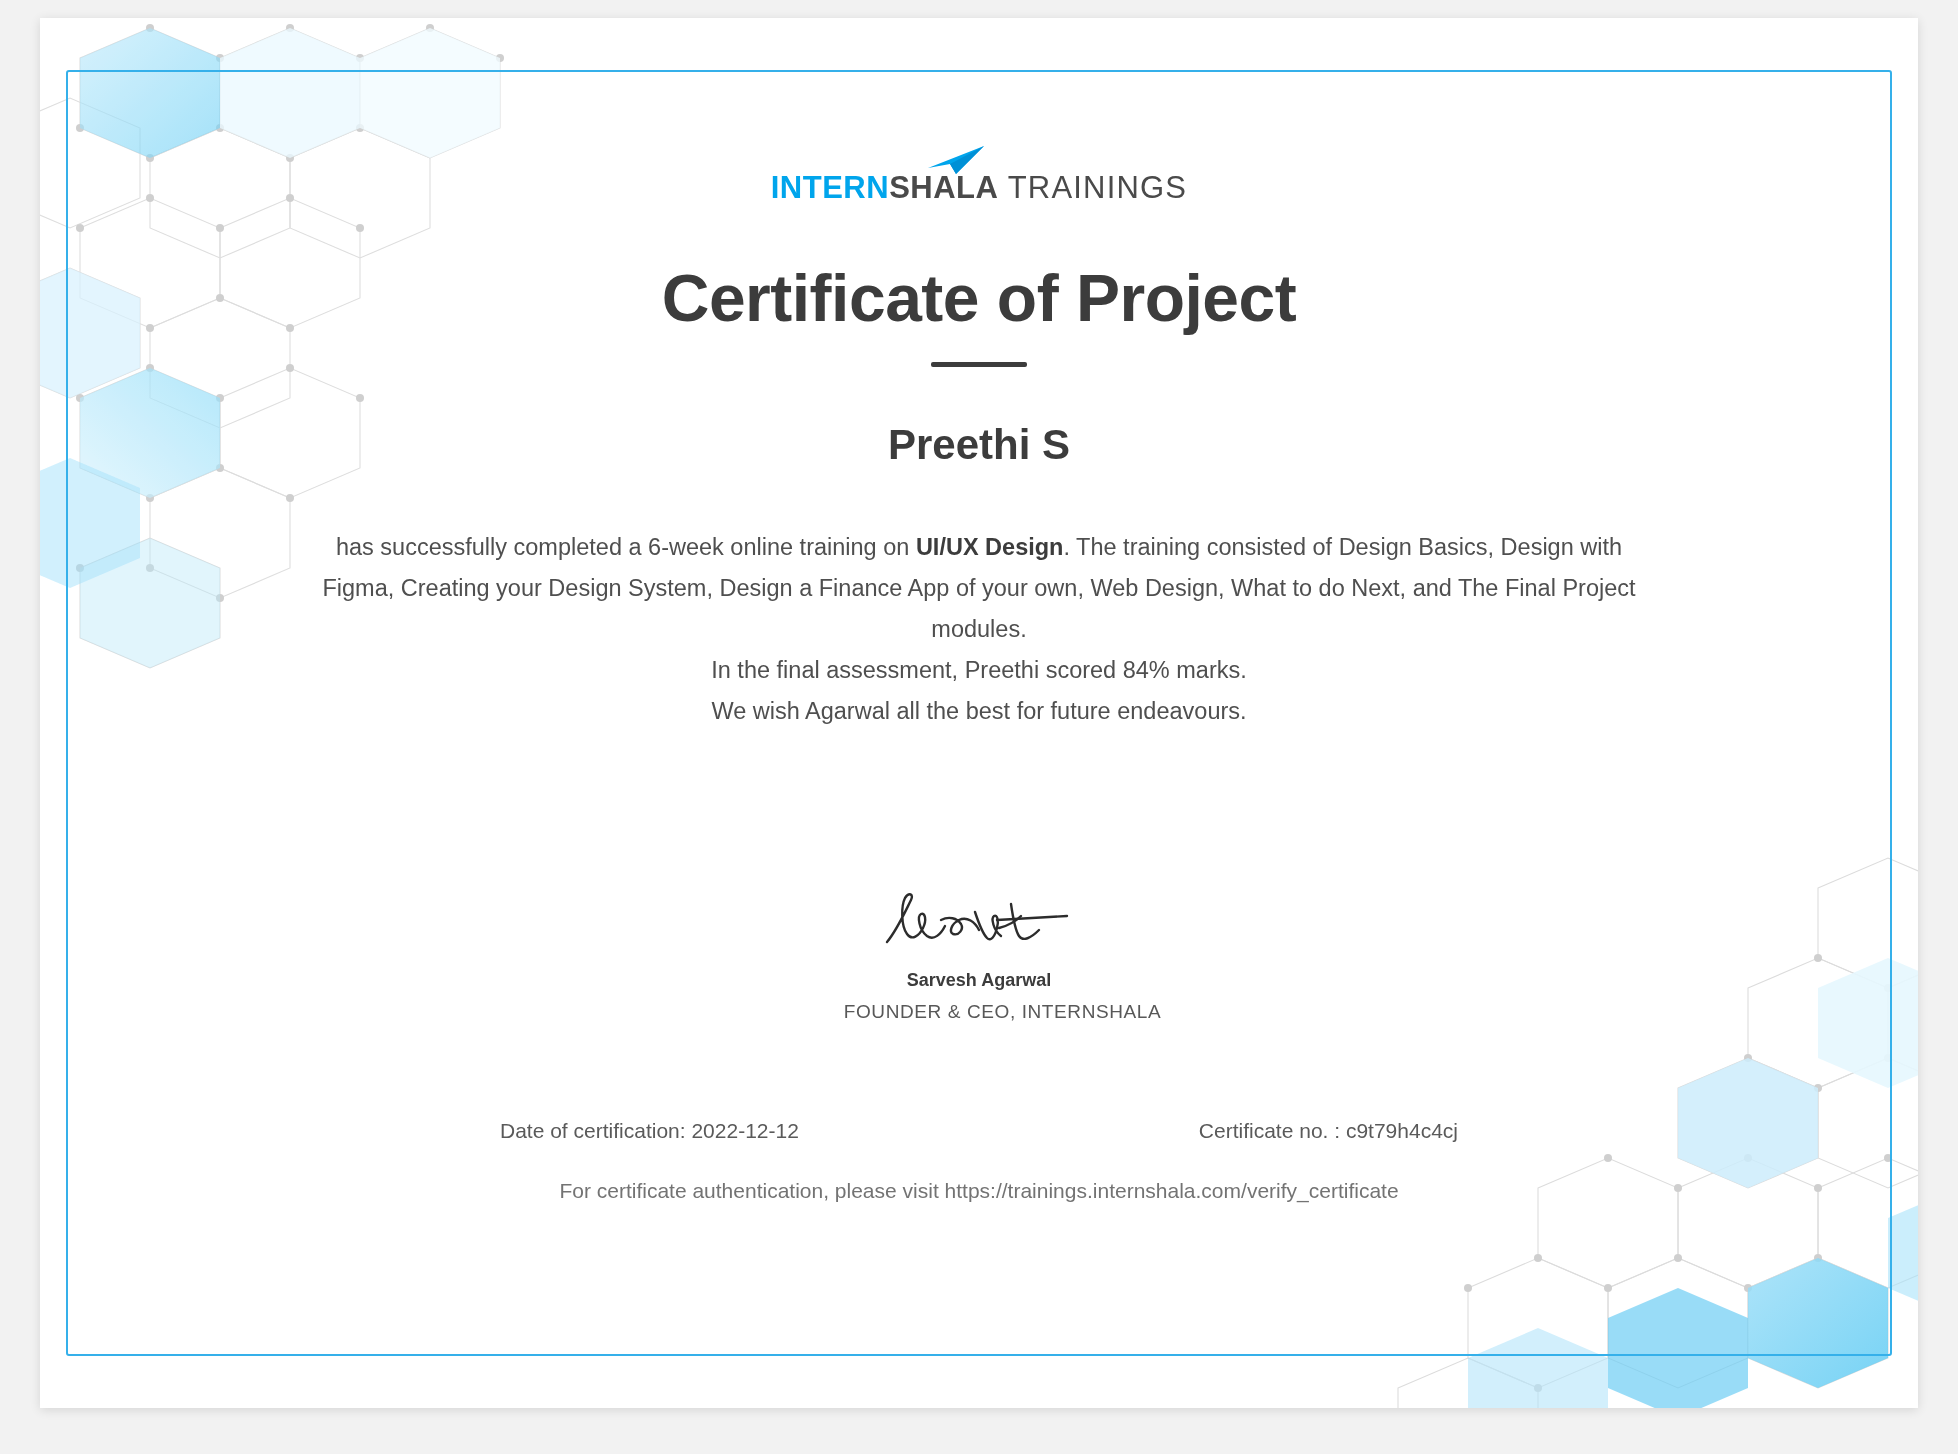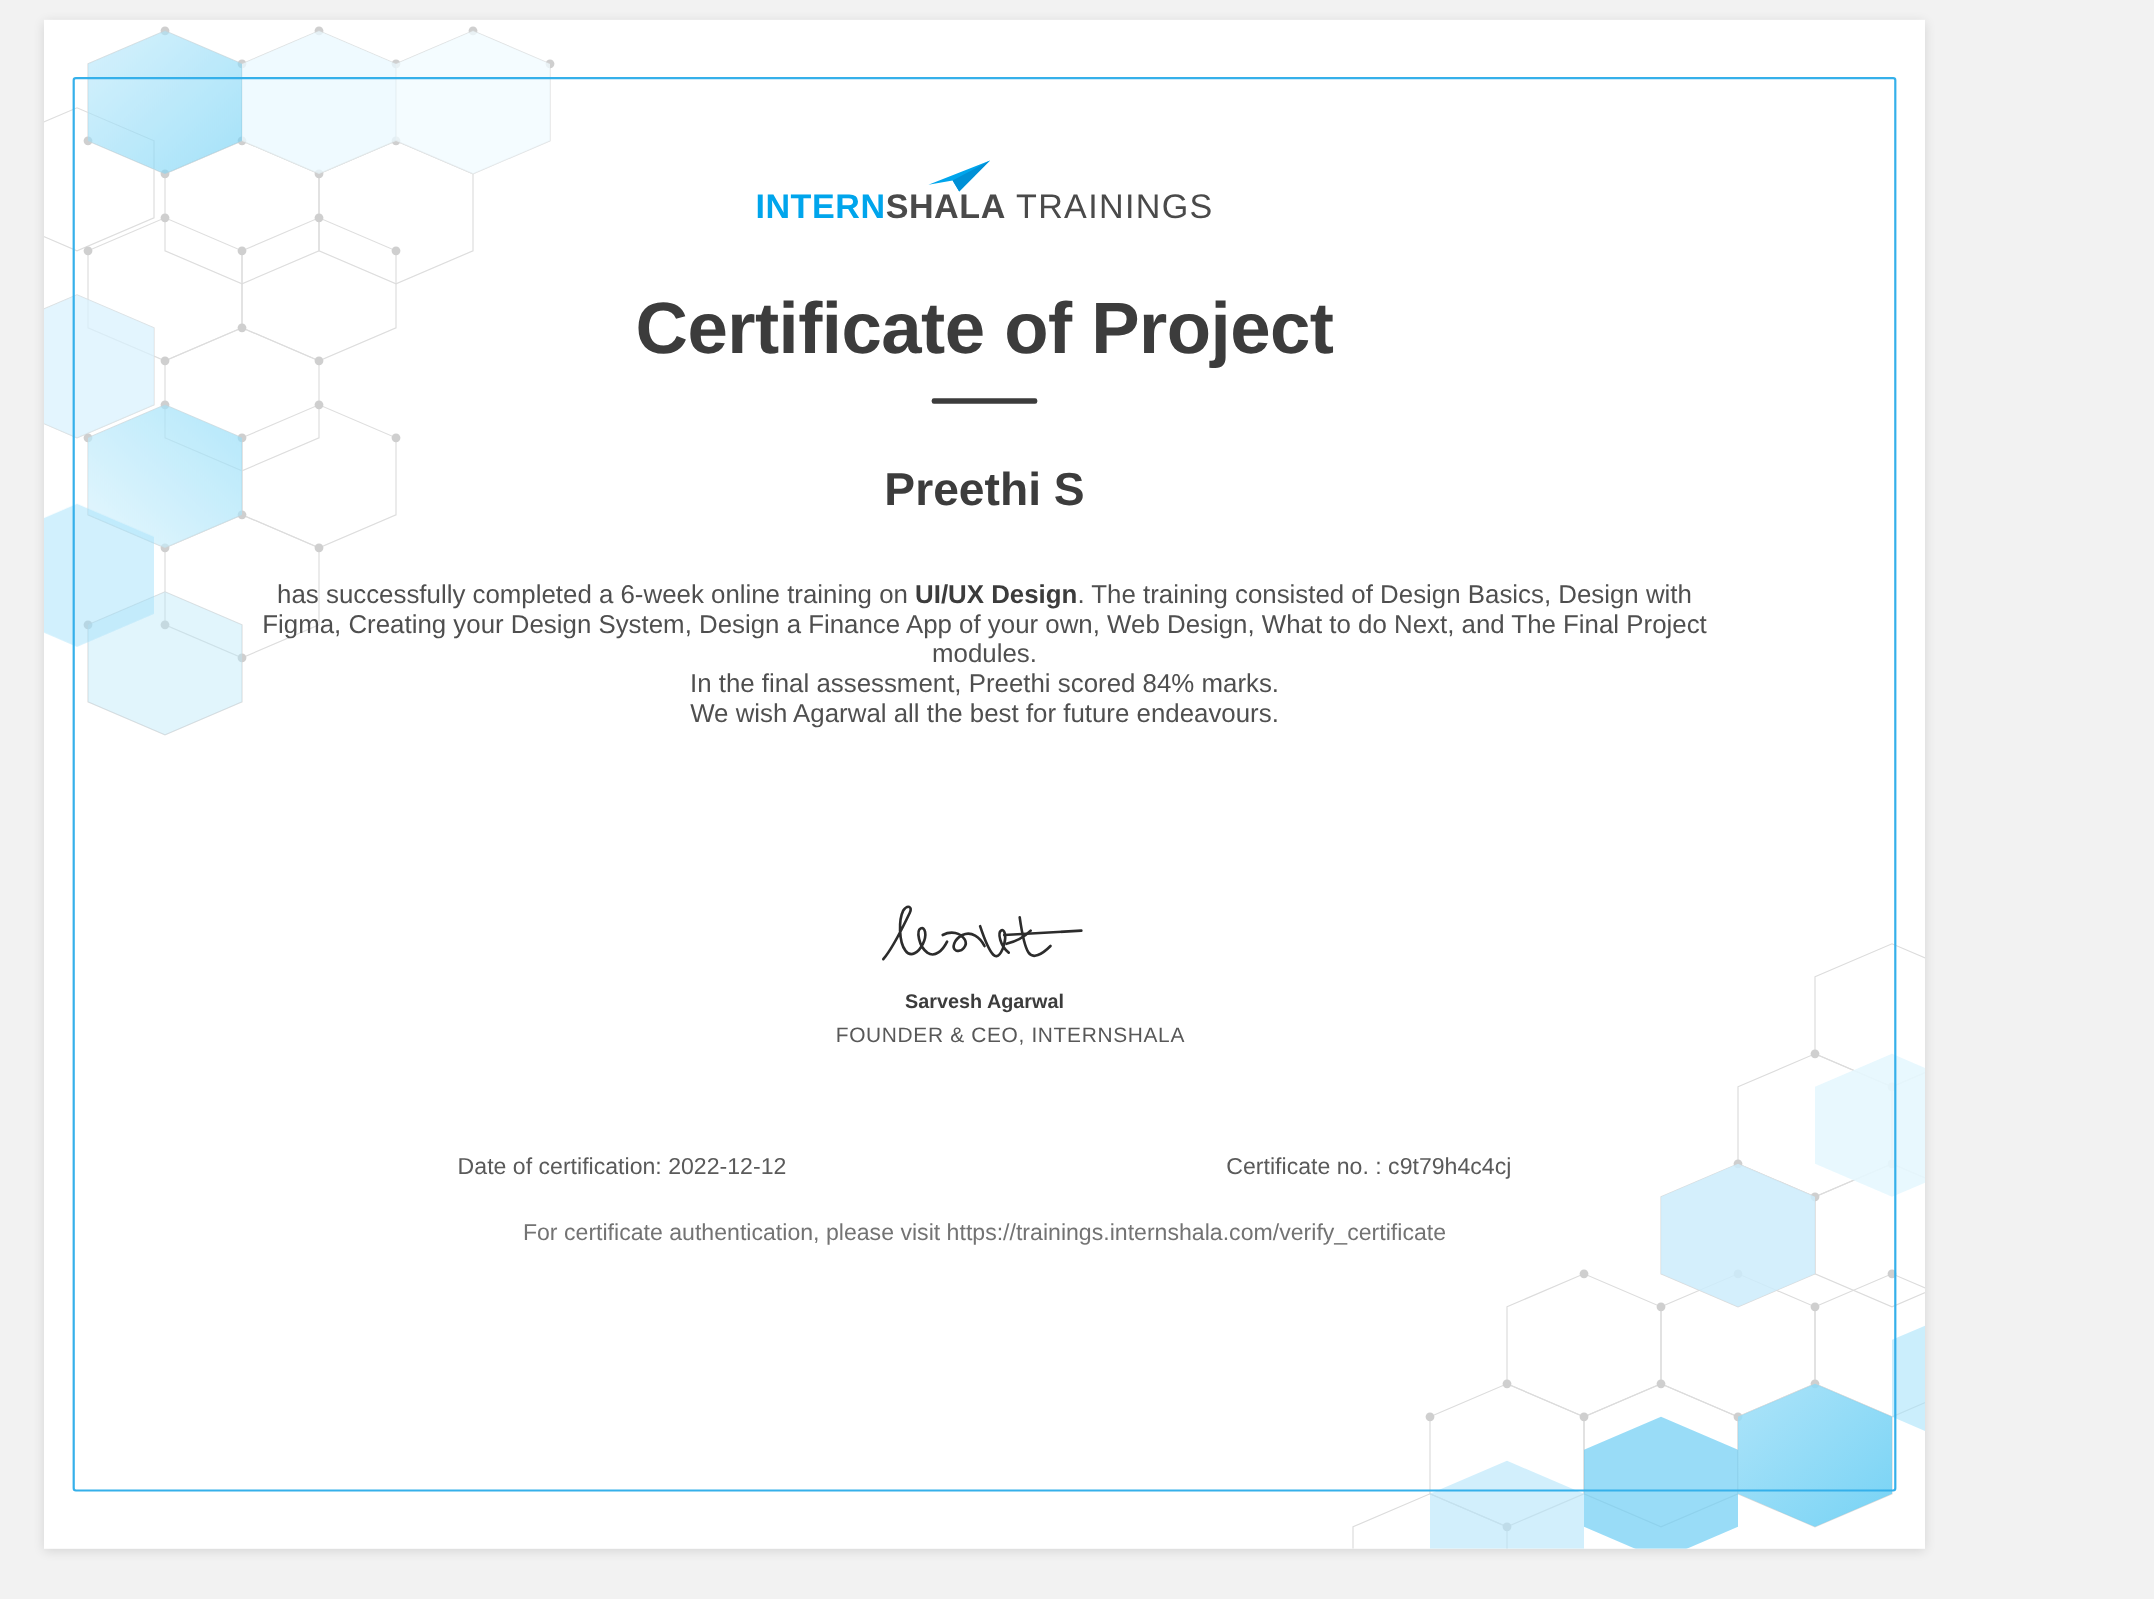--- a/index.html
+++ b/index.html
@@ -19,21 +19,21 @@
     width: 1958px;
     height: 1454px;
     background: #f2f2f2;
     box-sizing: border-box;
   }
 
   .certificate {
     position: absolute;
     left: 40px;
     top: 18px;
-    width: 1710px;
+    width: 1878px;
     height: 1390px;
     background: #ffffff;
     box-shadow: 0 2px 10px rgba(0,0,0,0.12);
     overflow: hidden;
   }
 
   .inner-border {
     position: absolute;
     left: 26px;
     top: 52px;
@@ -109,21 +109,21 @@
     margin-top: 54px;
     font-size: 42px;
     font-weight: bold;
     color: #3c3c3c;
   }
 
   .body-text {
     margin: 58px auto 0 auto;
     width: 1340px;
     font-size: 23.5px;
-    line-height: 27px;
+    line-height: 41px;
     color: #4f4f4f;
   }
   .body-text b { color: #3c3c3c; font-weight: bold; }
 
   .sig-block {
     margin-top: 158px;
   }
   .signature {
     height: 66px;
     display: flex;

